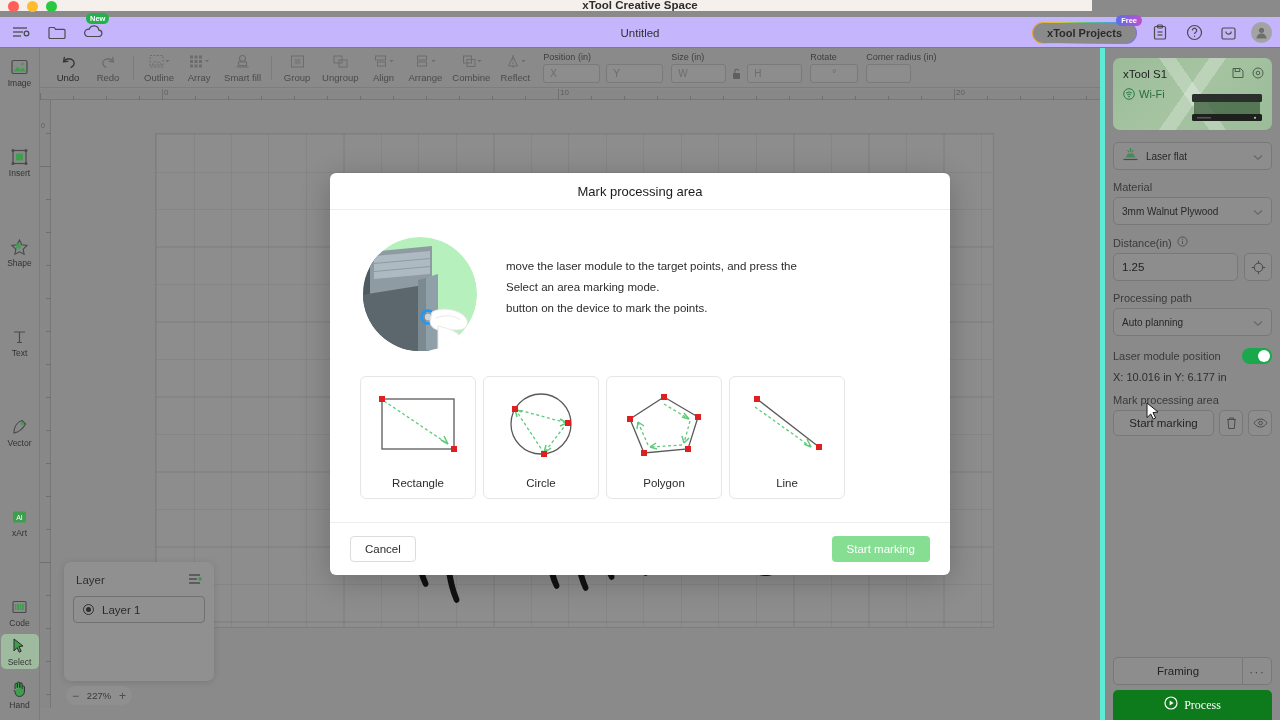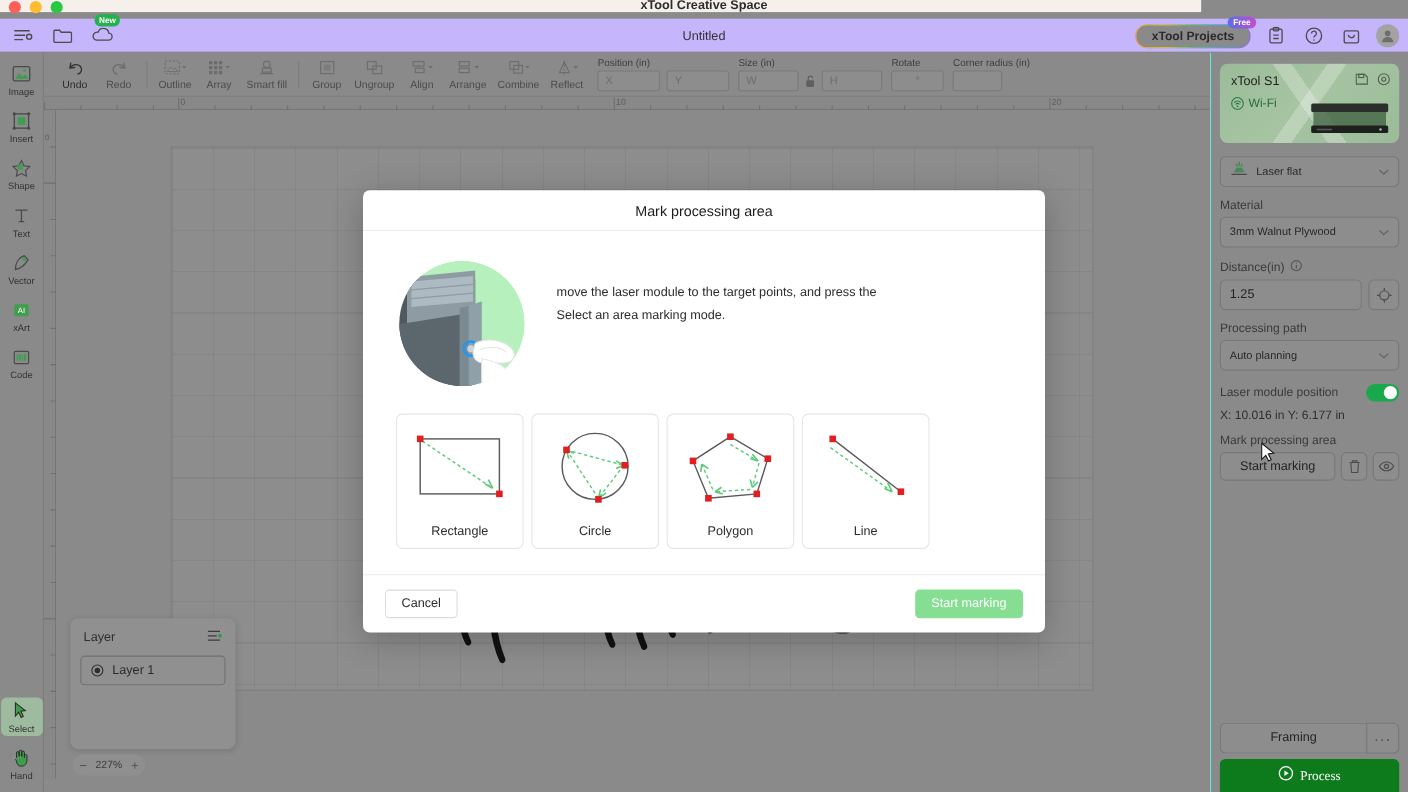--- a/index.html
+++ b/index.html
@@ -72,21 +72,21 @@
   .avatar {
     width: 21px; height: 21px; border-radius: 50%; background: #a3a3a3;
     display: flex; align-items: center; justify-content: center; color: #6e6e6e;
     cursor: pointer;
   }
 
   
   .leftrail {
     position: absolute; left: 0; top: 48px; width: 40px; height: 672px;
     background: #8a8a8a; border-right: 1px solid #7d7d7d;
-    display: flex; flex-direction: column; align-items: center; padding-top: 7px;
+    display: flex; flex-direction: column; align-items: center; padding-top: 7px; gap: 47px;
   }
   .rail-item {
     width: 38px; display: flex; flex-direction: column; align-items: center;
     gap: 1px; margin-bottom: 8px; cursor: pointer; border-radius: 5px; padding: 2px 0;
   }
   .rail-item.active { background: #9fbb9f; }
   .rail-ic { width: 20px; height: 20px; display:flex; align-items:center; justify-content:center; }
   .rail-lb { font-size: 8.5px; color: #333; line-height: 10px; }
   .rail-bottom { position: absolute; bottom: 0px; width: 40px; display:flex; flex-direction:column; align-items:center; }
 
@@ -172,21 +172,21 @@
     background: #8f8f8f; border-radius: 10px;
     display: flex; align-items: center; justify-content: space-between;
     padding: 0 6px;
   }
   .zoom-btn { font-size: 12px; color: #4d4d4d; cursor: pointer; line-height: 12px; }
   .zoom-val { font-size: 9.5px; color: #3a3a3a; }
 
   
   .rightpanel {
     position: absolute; left: 1100px; top: 48px; width: 180px; height: 672px;
-    background: #8a8a8a; border-left: 1px solid #5eead4;
+    background: #8a8a8a; border-left: 5px solid #5eead4;
     padding: 10px 8px 0 8px;
   }
   .device-card {
     position: relative; height: 72px; border-radius: 7px; overflow: hidden;
     background: linear-gradient(135deg,#9bbb99 0%, #a6c4a2 45%, #9bbb99 100%);
   }
   .device-card .xdeco {
     position: absolute; inset: 0;
     background:
       linear-gradient(55deg, transparent 46%, rgba(255,255,255,.25) 46%, rgba(255,255,255,.25) 54%, transparent 54%),
@@ -902,20 +902,21 @@
             <path d="M72 78 C84 72, 100 76, 106 84 C110 90, 106 96, 98 96 L80 96 C74 96, 70 92, 70 87z" fill="#ffffff" stroke="#e3e3e3" stroke-width="1"></path>
             <path d="M76 84 C86 80, 96 82, 100 86" fill="none" stroke="#e8e8e8" stroke-width="1"></path>
             <path d="M78 92 C86 94, 96 96, 102 104 C106 110, 100 118, 92 118 L78 118z" fill="#ffffff" stroke="#e8e8e8" stroke-width="1"></path>
           </g>
           <circle cx="60" cy="60" r="57" fill="none" stroke="#ffffff" stroke-width="0"></circle>
         </svg>
 
         <div class="intro-text">
           <div>move the laser module to the target points, and press the</div>
           <div>Select an area marking mode.</div>
+          <div>button on the device to mark the points.</div>
         </div>
       </div>
 
       <div class="cards">
         <div class="card">
           <svg class="card-svg" viewBox="0 0 100 78">
             <rect x="14" y="14" width="72" height="50" fill="none" stroke="#5a5a5a" stroke-width="1.3"></rect>
             <line x1="16" y1="16" x2="80" y2="59" stroke="#5ecb7a" stroke-width="1.3" stroke-dasharray="3 2.5"></line>
             <path d="M80 59 L73 55 M80 59 L76 51" stroke="#5ecb7a" stroke-width="1.5" fill="none"></path>
             <rect x="11" y="11" width="6" height="6" fill="#e02020"></rect>

